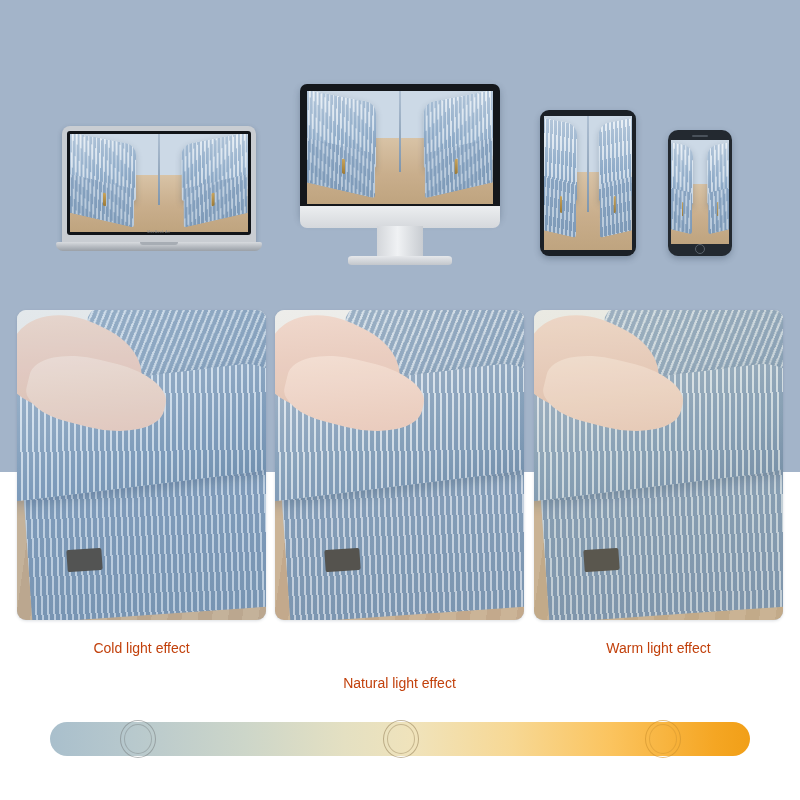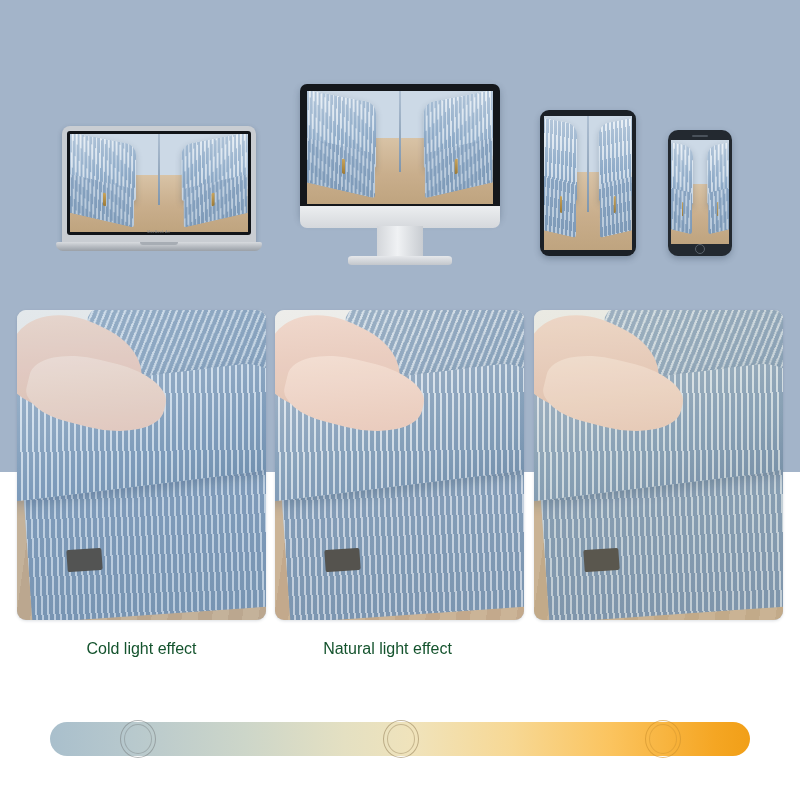--- a/index.html
+++ b/index.html
@@ -200,25 +200,25 @@
   .c3 .tint{background:rgba(222,226,210,.26);}
   .tint2{position:absolute;inset:0;mix-blend-mode:screen;}
   .c1 .tint2{background:rgba(120,150,190,.10);}
   .c2 .tint2{background:rgba(150,165,170,.07);}
   .c3 .tint2{background:rgba(170,160,120,.12);}
 
   
   .captions{position:absolute;left:0;top:640px;width:800px;height:40px;}
   .caption{
     position:absolute;top:0;width:249px;text-align:center;
-    font-size:16px;color:#14532d;
+    font-size:14px;color:#c2410c;
     font-family:"Liberation Sans",sans-serif;
   }
   .caption.k1{left:17px;}
-  .caption.k2{left:263px;}
+  .caption.k2{left:275px;margin-top:35px;}
   .caption.k3{left:534px;}
 
   
   .slider{position:absolute;left:50px;top:722px;width:700px;height:34px;}
   .track{
     position:absolute;inset:0;border-radius:17px;
     background:linear-gradient(90deg,
       #a9bfcc 0%,
       #b8c9cd 12%,
       #cdd6c9 28%,
@@ -388,20 +388,21 @@
       </div>
       <div class="tint"></div>
       <div class="tint2"></div>
     </div>
 
   </div>
 
   <div class="captions">
     <div class="caption k1">Cold light effect</div>
     <div class="caption k2">Natural light effect</div>
+    <div class="caption k3">Warm light effect</div>
   </div>
 
   <div class="slider">
     <div class="track"></div>
     <div class="knob k1"></div>
     <div class="knob k2"></div>
     <div class="knob k3"></div>
   </div>
 
 </div>

